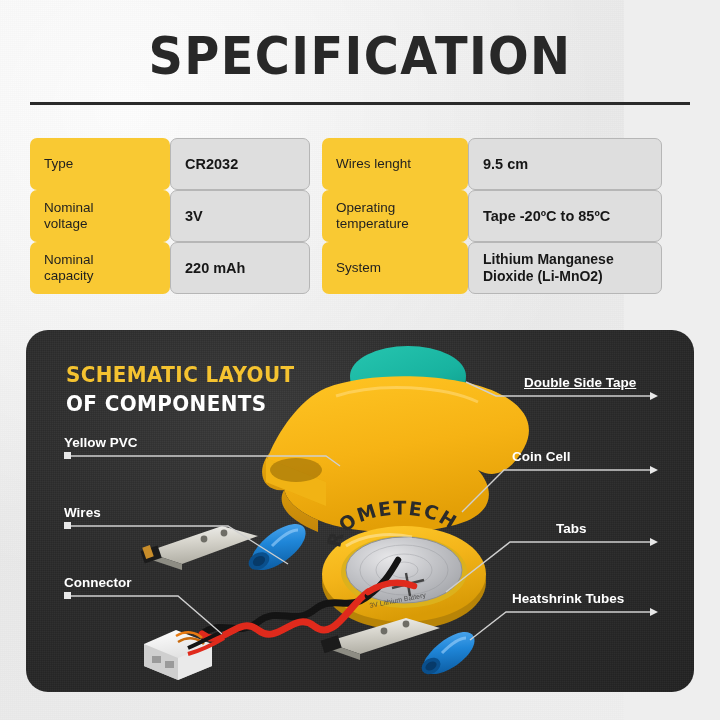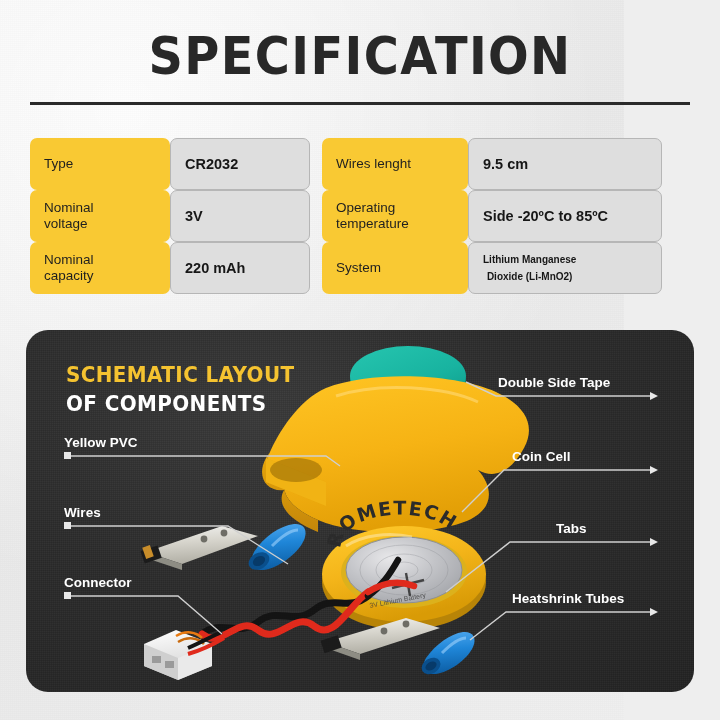--- a/index.html
+++ b/index.html
@@ -67,23 +67,22 @@
   .valbox {
     background: #dedede;
     border: 1.2px solid #b6b6b6;
     border-radius: 7px;
     display: flex; align-items: center;
     padding: 0 14px;
     font-size: 14.5px;
     line-height: 17px;
     font-weight: 700;
     color: #171717;
-    text-align: center;
-  }
-  .valbox.wide { font-size: 10px; }
+  }
+  .valbox.wide { font-size: 14px; }
   .gap { }
 
   
   .panel {
     position: absolute; left: 26px; top: 330px;
     width: 668px; height: 362px;
     border-radius: 22px;
     background:
       radial-gradient(ellipse at 35% 25%, #3a3a3a 0%, #2c2c2c 45%, #232323 100%);
     overflow: hidden;
@@ -144,21 +143,21 @@
     <div class="pill">Type</div>
     <div class="valbox">CR2032</div>
     <div class="gap"></div>
     <div class="pill">Wires lenght</div>
     <div class="valbox">9.5 cm</div>
 
     <div class="pill">Nominal<br>voltage</div>
     <div class="valbox">3V</div>
     <div class="gap"></div>
     <div class="pill">Operating<br>temperature</div>
-    <div class="valbox">Side -20ºC to 85ºC</div>
+    <div class="valbox">Tape -20ºC to 85ºC</div>
 
     <div class="pill">Nominal<br>capacity</div>
     <div class="valbox">220 mAh</div>
     <div class="gap"></div>
     <div class="pill">System</div>
     <div class="valbox wide">Lithium Manganese<br>Dioxide (Li-MnO2)</div>
   </div>
 
   <div class="panel">
 
@@ -328,18 +327,18 @@
 
         <path d="M 624,282 L 480,282 L 444,310"></path>
         <polygon points="624,278 632,282 624,286" fill="#e8e8e8" stroke="none"></polygon>
       </g>
     </svg>
 
     <div class="callout-label" style="left:38px; top:105px;">Yellow PVC</div>
     <div class="callout-label" style="left:38px; top:175px;">Wires</div>
     <div class="callout-label" style="left:38px; top:245px;">Connector</div>
 
-    <div class="callout-label" style="left:472px; top:45px;">Double Side Tape</div>
+    <div class="callout-label" style="left:498px; top:45px;text-decoration:underline;">Double Side Tape</div>
     <div class="callout-label" style="left:486px; top:119px;">Coin Cell</div>
     <div class="callout-label" style="left:486px; top:191px;margin-left:44px;">Tabs</div>
     <div class="callout-label" style="left:486px; top:261px;">Heatshrink Tubes</div>
   </div>
 </div>
 
 </body></html>

